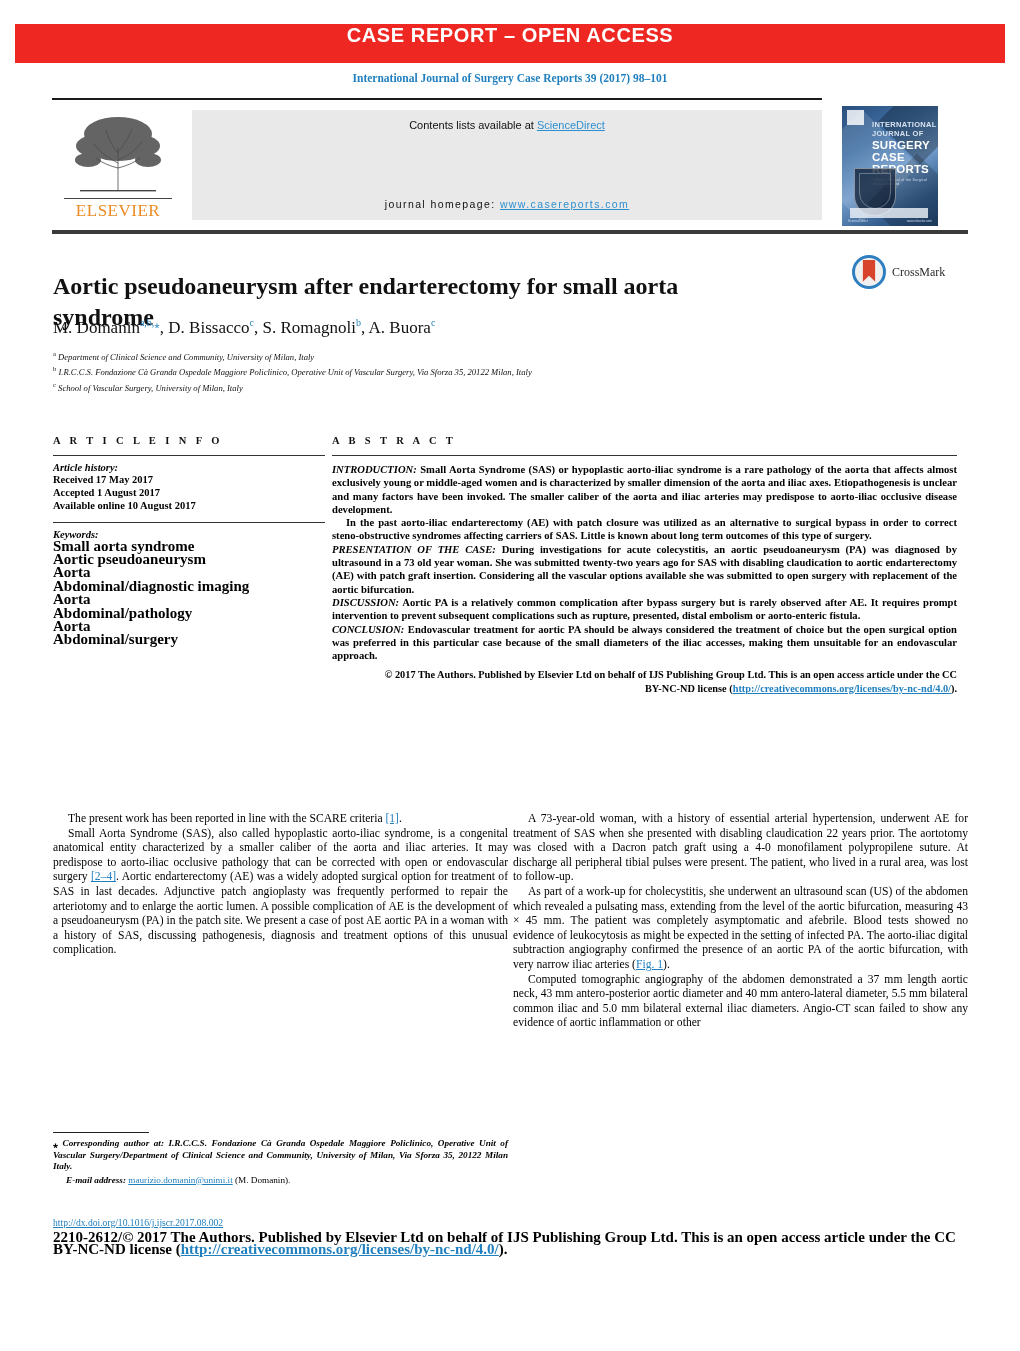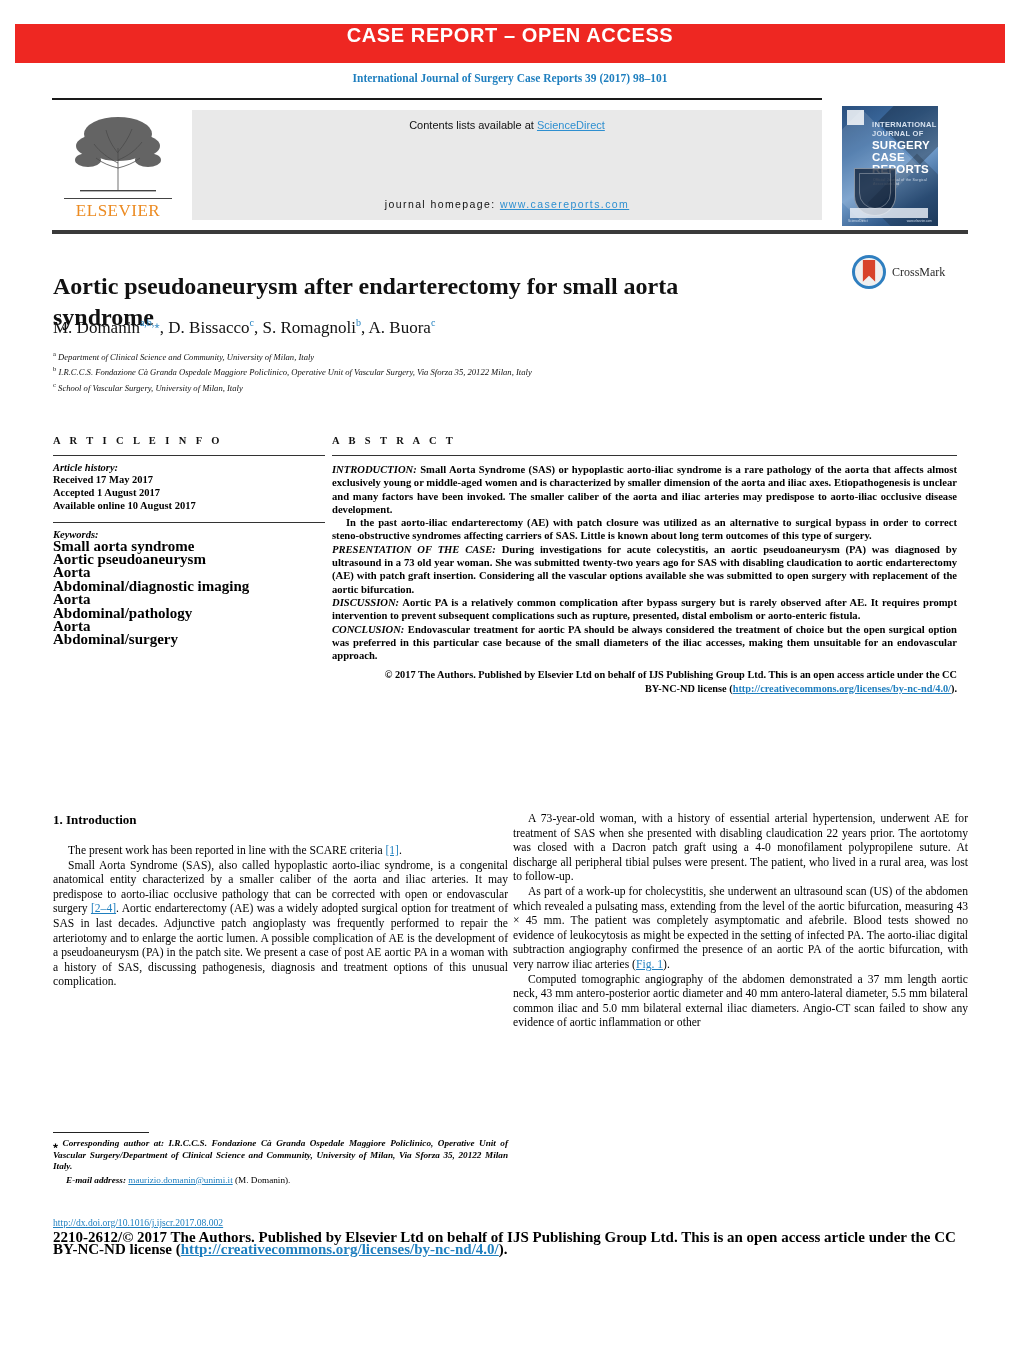--- a/index.html
+++ b/index.html
@@ -324,21 +324,20 @@
   </p>
   <p class="abs-p">
     <span class="lead">CONCLUSION:</span><span> Endovascular treatment for aortic PA should be always considered the treatment of choice but the open surgical option was preferred in this particular case because of the small diameters of the iliac accesses, making them unsuitable for an endovascular approach.</span>
   </p>
   <p class="abs-copy">
     <span>© 2017 The Authors. Published by Elsevier Ltd on behalf of IJS Publishing Group Ltd. This is an open access article under the CC BY-NC-ND license (</span><a class="lnk" href="#">http://creativecommons.org/licenses/by-nc-nd/4.0/</a><span>).</span>
   </p>
 </div>
 
 <div class="body-col col-left">
-  <h2 class="num-head">1.  Introduction</h2>
   <p class="bp">
     <span>The present work has been reported in line with the SCARE criteria </span><a class="lnk" href="#">[1]</a><span>.</span>
   </p>
   <p class="bp cont">
     <span>Small Aorta Syndrome (SAS), also called hypoplastic aorto-iliac syndrome, is a congenital anatomical entity characterized by a smaller caliber of the aorta and iliac arteries. It may predispose to aorto-iliac occlusive pathology that can be corrected with open or endovascular surgery </span><a class="lnk" href="#">[2–4]</a><span>. Aortic endarterectomy (AE) was a widely adopted surgical option for treatment of SAS in last decades. Adjunctive patch angioplasty was frequently performed to repair the arteriotomy and to enlarge the aortic lumen. A possible complication of AE is the development of a pseudoaneurysm (PA) in the patch site. We present a case of post AE aortic PA in a woman with a history of SAS, discussing pathogenesis, diagnosis and treatment options of this unusual complication.</span>
   </p>
 </div>
 
 <div class="body-col col-right">
   <p class="bp">A 73-year-old woman, with a history of essential arterial hypertension, underwent AE for treatment of SAS when she presented with disabling claudication 22 years prior. The aortotomy was closed with a Dacron patch graft using a 4-0 monofilament polypropilene suture. At discharge all peripheral tibial pulses were present. The patient, who lived in a rural area, was lost to follow-up.</p>

